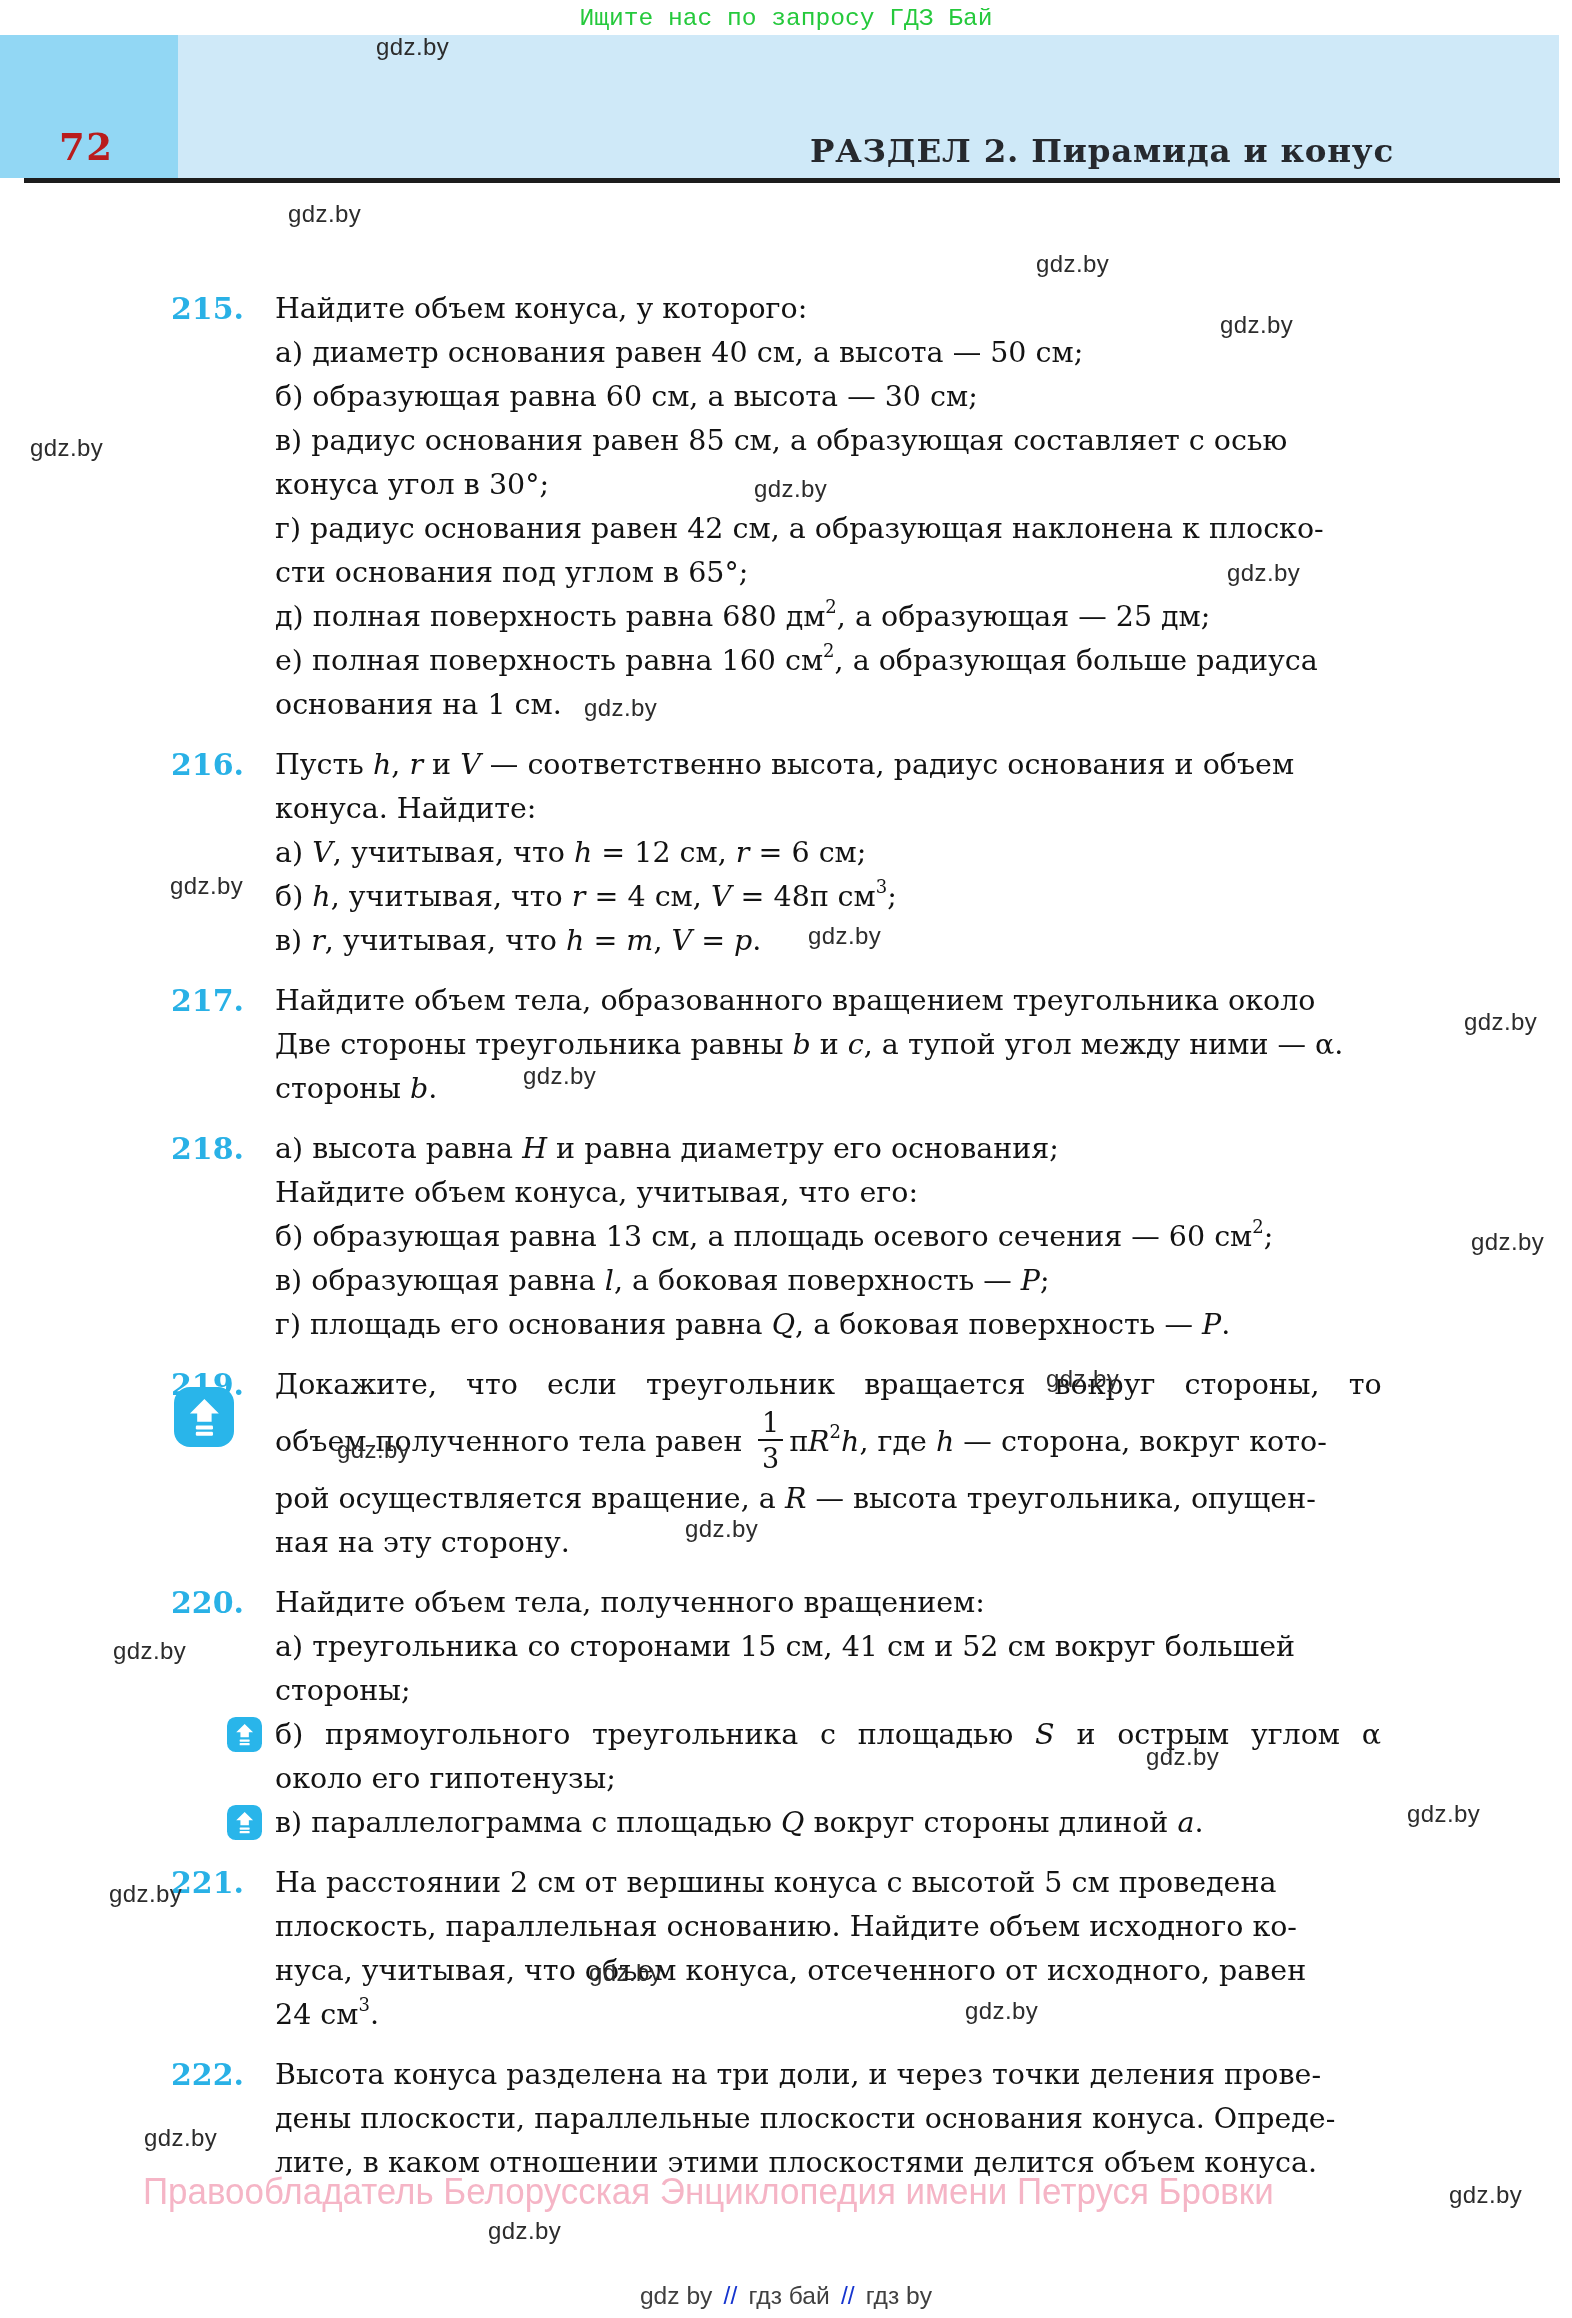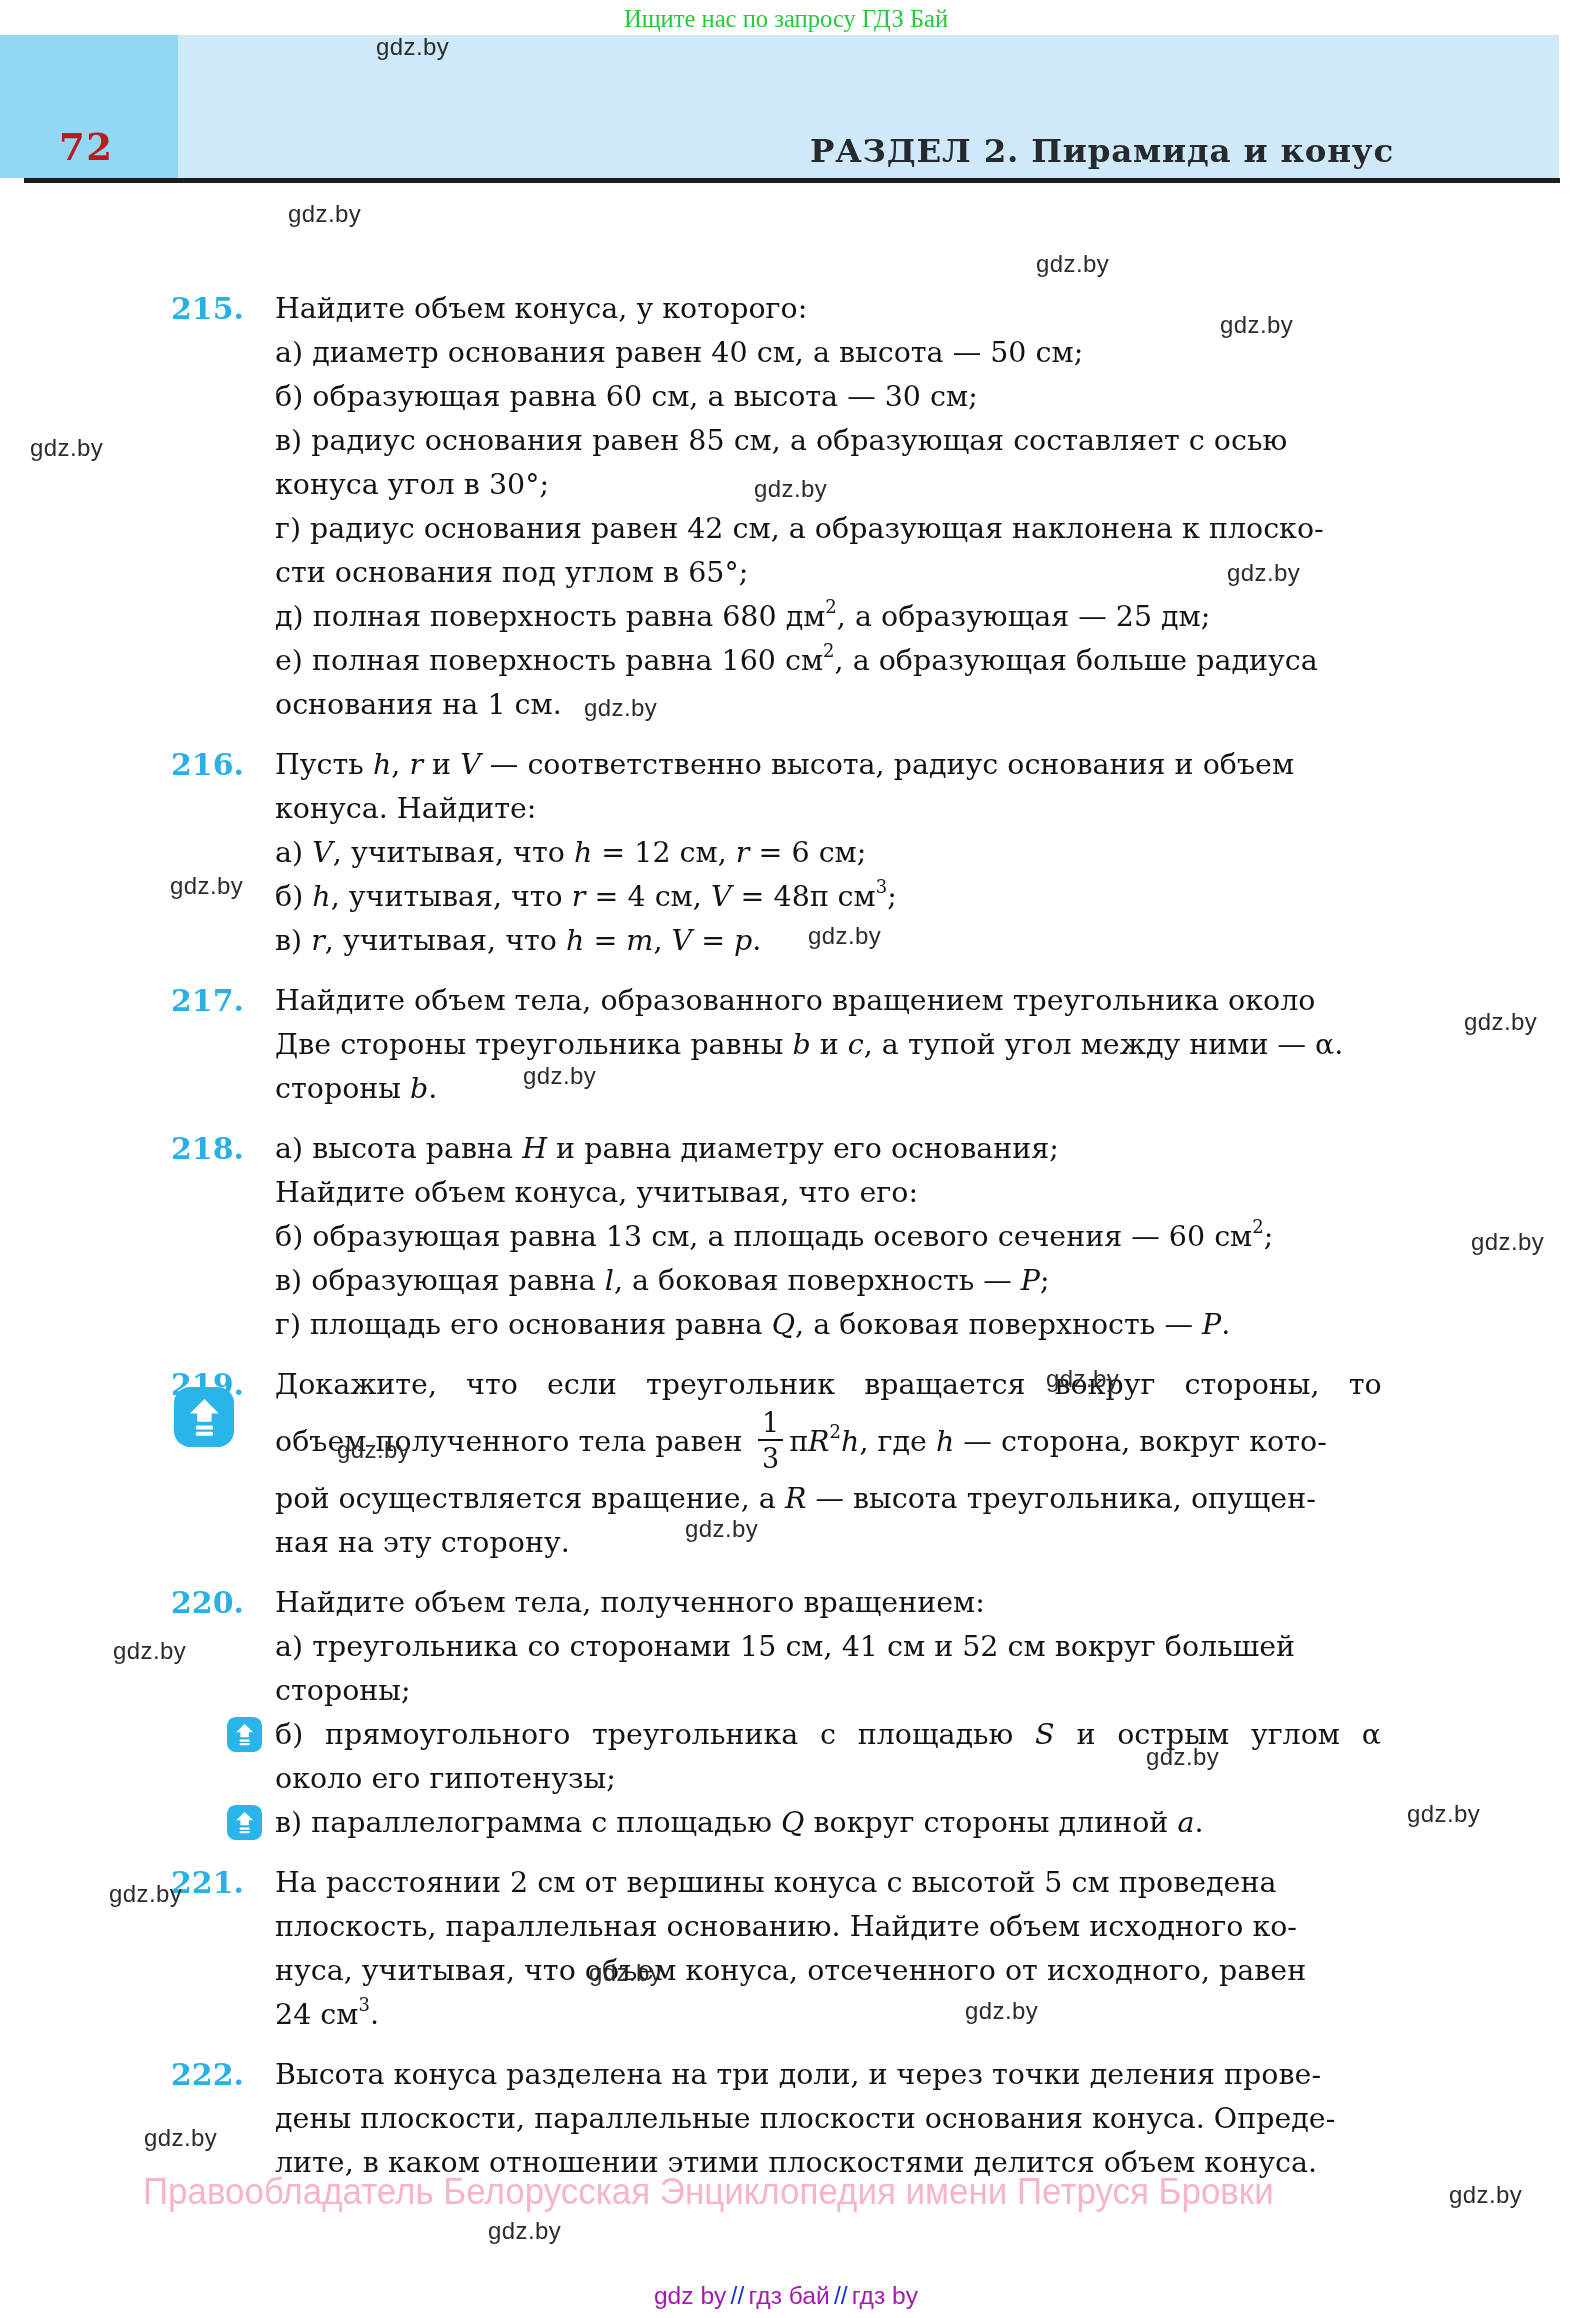--- a/index.html
+++ b/index.html
@@ -1,20 +1,20 @@
 <!DOCTYPE html>
 <html style="font-size:12.7px"><head>
 <meta charset="utf-8">
 <style>
   html,body{margin:0;padding:0;background:#ffffff;}
   .page{position:relative;width:1572px;height:2319px;background:#ffffff;overflow:hidden;
         font-family:"DejaVu Serif",serif;color:#131313;}
 
   .top-notice{position:absolute;top:4.8px;left:0;width:100%;text-align:center;
-        font-family:Liberation Serif, serif;font-size:24.6px;color:#25c93c;}
+        font-family:Liberation Mono, monospace;font-size:24.6px;color:#25c93c;}
 
   .band{position:absolute;left:0;top:35px;width:1559px;height:143px;background:#cfe9f8;}
   .page-box{position:absolute;left:0;top:0;width:178px;height:100%;background:#92d7f4;}
   .page-num{position:absolute;left:59px;bottom:9.5px;font-size:37px;font-weight:700;
         color:#b91c1c;letter-spacing:1.6px;}
   .title{position:absolute;right:165px;bottom:8px;font-size:32.5px;font-weight:700;
         color:#26292e;letter-spacing:0.8px;white-space:nowrap;}
   .rule{position:absolute;left:24px;top:178px;width:1536px;height:4.8px;background:#1d1d1d;}
 
   .problems{position:absolute;left:8px;top:287px;width:100%;}
@@ -40,21 +40,21 @@
         border-radius:8.7px;display:inline-flex;align-items:center;justify-content:center;}
   .marker-svg{width:78%;height:78%;}
 
   .wm{position:absolute;font-family:"Liberation Sans",sans-serif;font-size:24px;color:#2c2c2c;
         letter-spacing:0.4px;white-space:nowrap;}
 
   .copyright{position:absolute;left:143px;top:2171px;font-family:"Liberation Sans",sans-serif;
         font-size:36px;color:#f5b5c6;white-space:nowrap;transform:scaleX(.97);transform-origin:left;}
   .links{position:absolute;top:2282px;left:0;width:100%;text-align:center;
         font-family:"Liberation Sans",sans-serif;font-size:24.6px;color:#1635cf;}
-  .links a{color:#a21caf;text-decoration:none;margin:0 1px;cursor:pointer;}
+  .links a{color:#404040;text-decoration:none;margin:0 8px;cursor:pointer;}
   .links .sep{margin:0 3.2px;}
 </style>
 </head>
 <body>
 
 <div class="page">
 
   <div class="top-notice">Ищите нас по запросу ГДЗ Бай</div>
 
   <div class="band">

